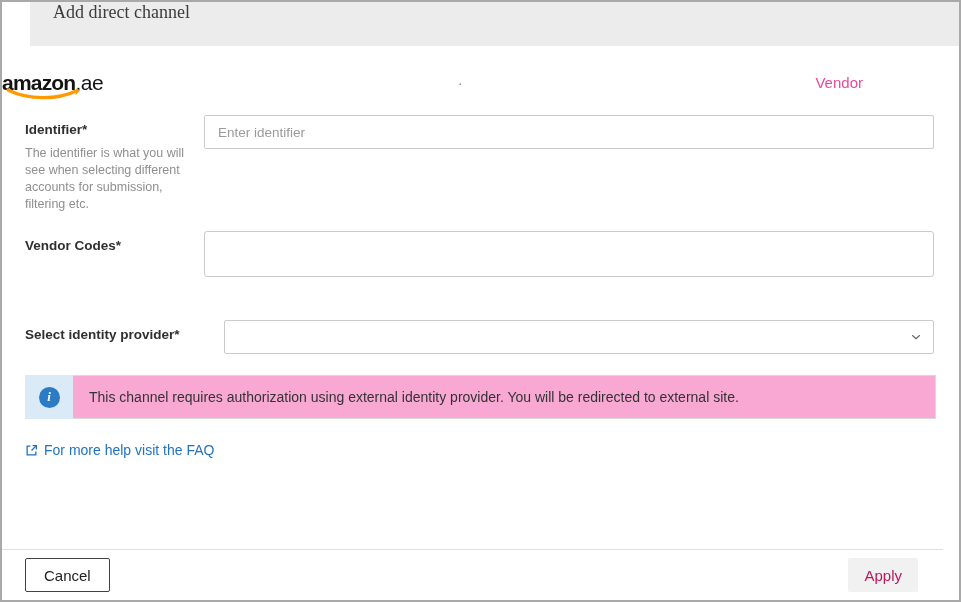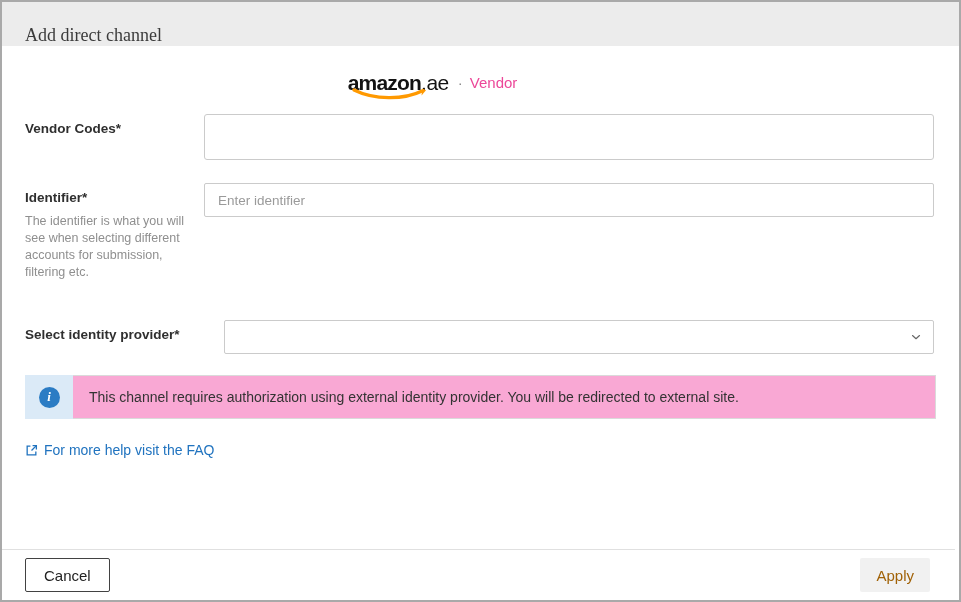--- a/index.html
+++ b/index.html
@@ -3,41 +3,41 @@
 <meta charset="utf-8">
 <style>
   * { margin:0; padding:0; box-sizing:border-box; }
   html,body { width:961px; height:602px; background:#fff; font-family:"Liberation Sans", sans-serif; }
   .window {
     position:relative; width:961px; height:602px; background:#fff;
     border:2px solid #a9a9a9; overflow:hidden;
   }
   
   .header {
-    height:44px; background:#ececec; display:flex; align-items:flex-end; padding-left:23px;
+    height:44px; background:#ececec; display:flex; align-items:flex-start; padding-left:23px;margin-left:28px;
   }
   .header .title {
     font-family:"Liberation Serif", serif; font-size:18px; color:#3b3b3b;
   }
   
   .stepper {
     margin:45px 0 0 239px; display:flex; align-items:center; height:26px;
   }
   .step { display:flex; align-items:center; }
   .step-circle {
     width:26px; height:26px; border-radius:50%; display:flex; align-items:center; justify-content:center;
     flex-shrink:0;
   }
   .step-circle.green { background:#4db25e; }
   .step-circle.blue { background:#2e78c0; }
   .step-label { margin-left:10px; font-size:15px; color:#333; }
   .step-line { width:198px; height:1px; background:#c9c9c9; margin:0 14px; }
   
   .marketplace {
-    margin-top:22px; display:flex; justify-content:center; align-items:center; padding-right:96px; height:28px;
+    margin-top:22px; display:flex; justify-content:space-between; align-items:center; padding-right:96px; height:28px;
   }
   .amz-logo { position:relative; display:inline-block; line-height:1; }
   .amz-word { font-weight:700; font-size:21px; letter-spacing:-0.8px; color:#131313; }
   .amz-suffix { font-size:21px; letter-spacing:-0.5px; color:#131313; }
   .amz-smile { position:absolute; left:4px; bottom:-7px; width:76px; height:12px; }
   .mk-sep { color:#888; font-size:15px; margin:0 7px 0 9px; }
   .mk-type { color:#ec4899; font-size:15px; }
   
   .form-row { display:flex; }
   .label-col { width:202px; padding:7px 0 0 23px; flex-shrink:0; }
@@ -74,29 +74,29 @@
   .banner-body {
     flex:1; background:#f9a8d4; border:1px solid #dadada; border-left:none;
     display:flex; align-items:center; padding-left:16px; font-size:14px; color:#333;
   }
   
   .faq { margin:23px 0 8px 23px; display:inline-flex; align-items:center; color:#2073bf; cursor:pointer; }
   .faq-icon { width:13px; height:13px; margin-right:6px; }
   .faq-label { font-size:14px; }
   
   .footer {
-    position:absolute; left:0; right:4px; bottom:0; height:51px; background:#fff;
+    position:absolute; left:0; right:16px; bottom:0; height:51px; background:#fff;
     border-top:1px solid #e0e0e0; display:flex; align-items:center; padding:0 25px 0 23px;
   }
   .btn {
     height:34px; display:flex; align-items:center; justify-content:center;
     font-family:"Liberation Sans", sans-serif; font-size:15px; border-radius:2px; cursor:pointer; background:#fff;
   }
   .btn-outline { border:1.5px solid #424242; color:#222; padding:0 18px; }
-  .btn-disabled { border:none; background:#f1f1f1; color:#a16207; padding:0 16px; cursor:default; }
+  .btn-disabled { border:none; background:#f1f1f1; color:#be185d; padding:0 16px; cursor:default; }
   .footer-spacer { flex:1; }
   .btn + .btn { margin-left:13px; }
 </style>
 </head>
 <body>
 
 <div class="window">
 
   <div class="header">
     <div class="title">Add direct channel</div>
@@ -108,36 +108,36 @@
       <span class="amz-word">amazon</span><span class="amz-suffix">.ae</span>
       <svg class="amz-smile" viewBox="0 0 76 12">
         <path d="M2 2 C 22 12, 52 12, 70 3" stroke="#FF9900" stroke-width="3.2" fill="none" stroke-linecap="round"></path>
         <path d="M70.5 0.5 L74 2.2 L69.5 7.5 Z" fill="#FF9900"></path>
       </svg>
     </span>
     <span class="mk-sep">·</span>
     <span class="mk-type">Vendor</span>
   </div>
 
-  <div class="form-row row-vendor">
-    <div class="label-col">
-      <div class="field-label">Vendor Codes*</div>
-    </div>
-    <div class="field-col">
-      <textarea class="vendor-box" style=""></textarea>
-    </div>
-  </div>
-
   <div class="form-row row-identifier">
     <div class="label-col">
       <div class="field-label">Identifier*</div>
       <div class="field-help">The identifier is what you will see when selecting different accounts for submission, filtering etc.</div>
     </div>
     <div class="field-col">
       <input class="text-input" type="text" placeholder="Enter identifier" style="">
+    </div>
+  </div>
+
+  <div class="form-row row-vendor">
+    <div class="label-col">
+      <div class="field-label">Vendor Codes*</div>
+    </div>
+    <div class="field-col">
+      <textarea class="vendor-box" style=""></textarea>
     </div>
   </div>
 
   <div class="form-row row-provider">
     <div class="label-col">
       <div class="field-label">Select identity provider*</div>
     </div>
     <div class="field-col">
       <div class="select-box">
         <span></span>

